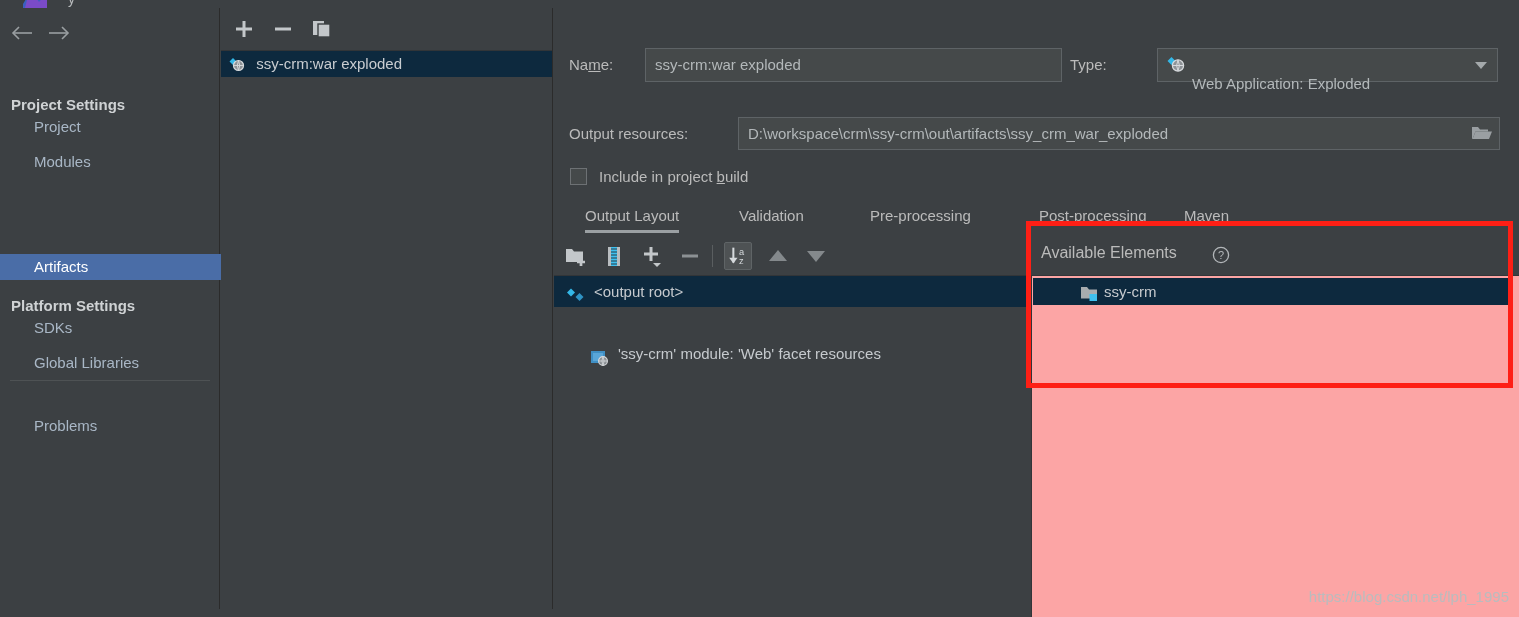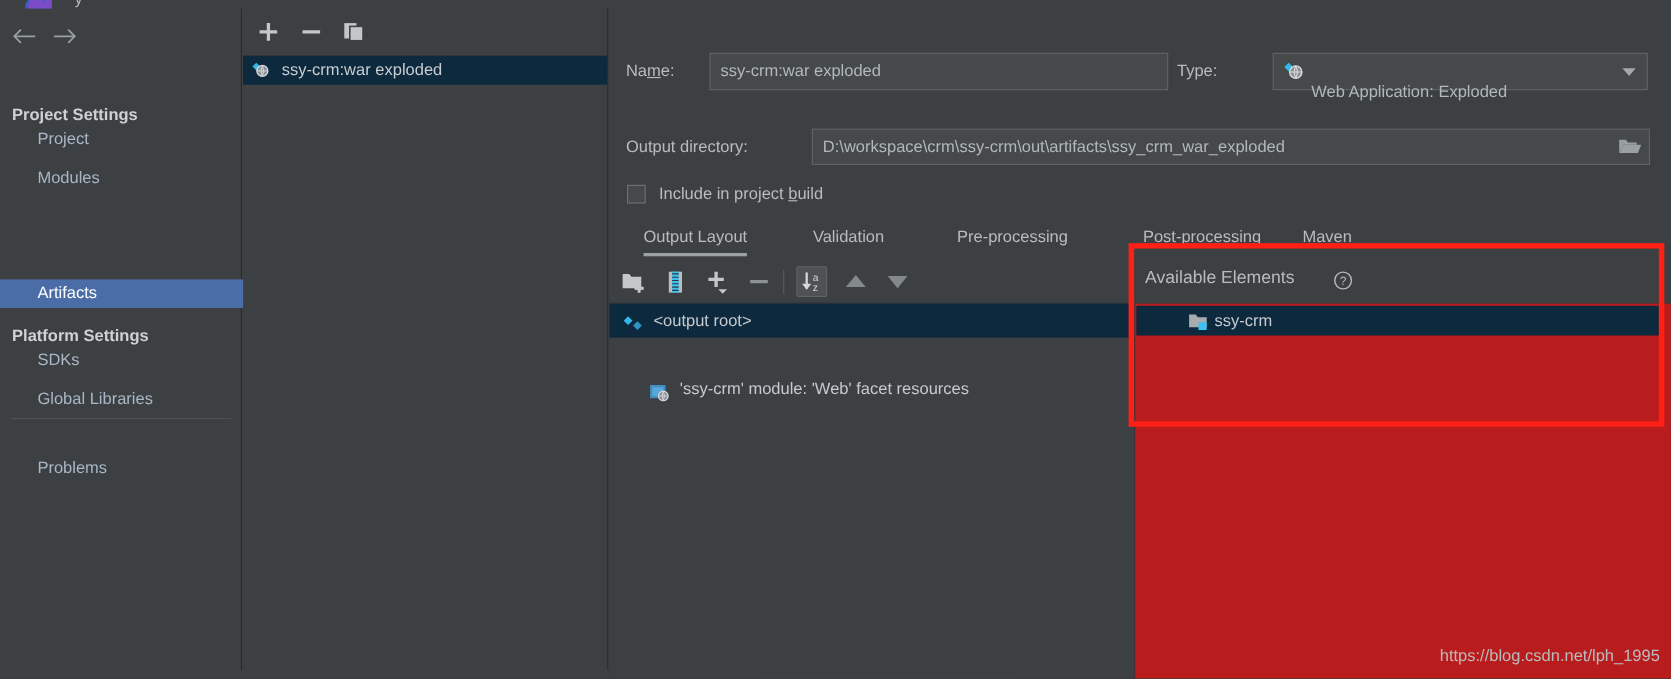--- a/index.html
+++ b/index.html
@@ -328,21 +328,21 @@
     border-bottom: 6px solid transparent;
     border-left: 9px solid #9a9fa2;
     cursor: pointer;
   }
 
   
   #avail {
     position: absolute;
     left: 477px; top: 0;
     width: 488px; height: 341px;
-    background: #b91c1c;
+    background: #fca5a5;
     border-left: 1px solid #323538;
   }
   #avail-header {
     position: absolute;
     left: 0; top: -39px;
     width: 488px; height: 38px;
     background: #3c4043;
   }
   #avail-title {
     position: absolute;
@@ -499,21 +499,21 @@
         <svg width="19" height="17" viewBox="0 0 19 17">
           <path d="M4.5 1 L8.5 5 L4.5 9 L0.5 5 Z" fill="#34b8e8"></path>
           <circle cx="11" cy="9.5" r="5.6" fill="#8d9296" stroke="#d7dadd" stroke-width="1.3"></circle>
           <path d="M5.4 9.5 L16.6 9.5 M11 3.9 Q13.8 9.5 11 15.1 M11 3.9 Q8.2 9.5 11 15.1" stroke="#d7dadd" stroke-width="1" fill="none"></path>
         </svg>
       </span>
       <span class="txt">Web Application: Exploded</span>
       <span id="type-arrow"></span>
     </div>
 
-    <div class="lbl" id="outdir-label">Output directory:</div>
+    <div class="lbl" id="outdir-label">Output resources:</div>
     <div class="field" id="outdir-input">D:\workspace\crm\ssy-crm\out\artifacts\ssy_crm_war_exploded</div>
     <div id="outdir-browse">
       <svg width="32" height="31" viewBox="0 0 32 31">
         <path d="M6 21 L6 9 L12 9 L14 11.5 L22 11.5 L22 13.5 L9.5 13.5 L6.5 21 Z" fill="#9a9fa2"></path>
         <path d="M9.5 13.5 L26 13.5 L23 21 L6.5 21 Z" fill="#9a9fa2"></path>
       </svg>
     </div>
 
     <div id="include-row">
       <span id="include-box"></span>

